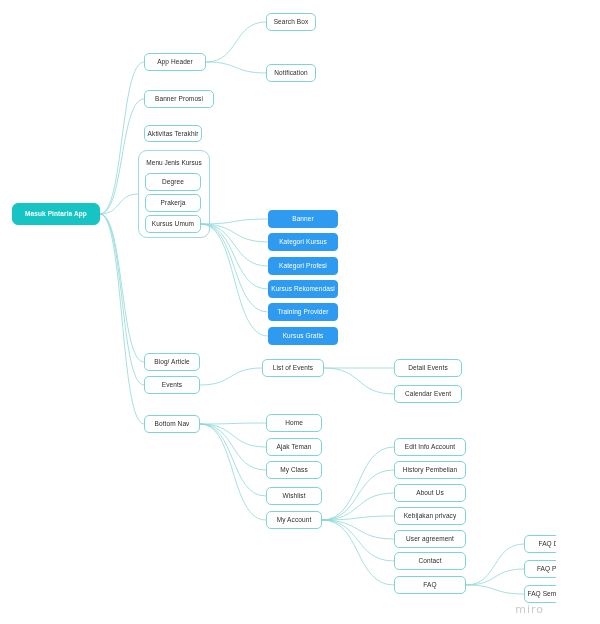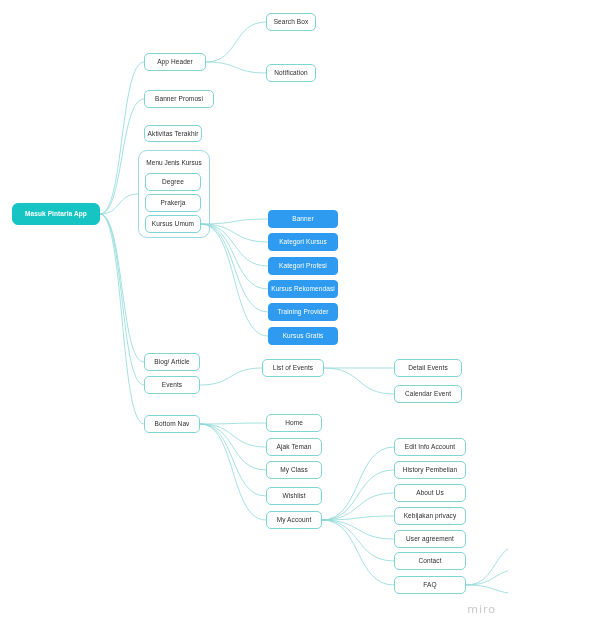--- a/index.html
+++ b/index.html
@@ -10,20 +10,21 @@
   }
   body {
     font-family: "Liberation Sans", sans-serif;
   }
   #canvas {
     position: relative;
     width: 508px;
     height: 624px;
     background: #ffffff;
     overflow: hidden;
+    padding-left: 48px;
   }
   #edges {
     position: absolute;
     left: 0;
     top: 0;
     width: 600px;
     height: 624px;
     pointer-events: none;
   }
   .node {

